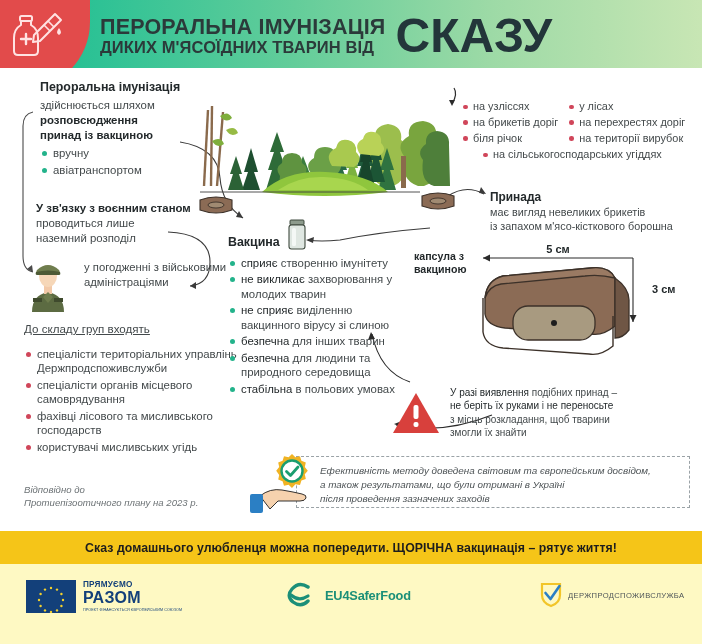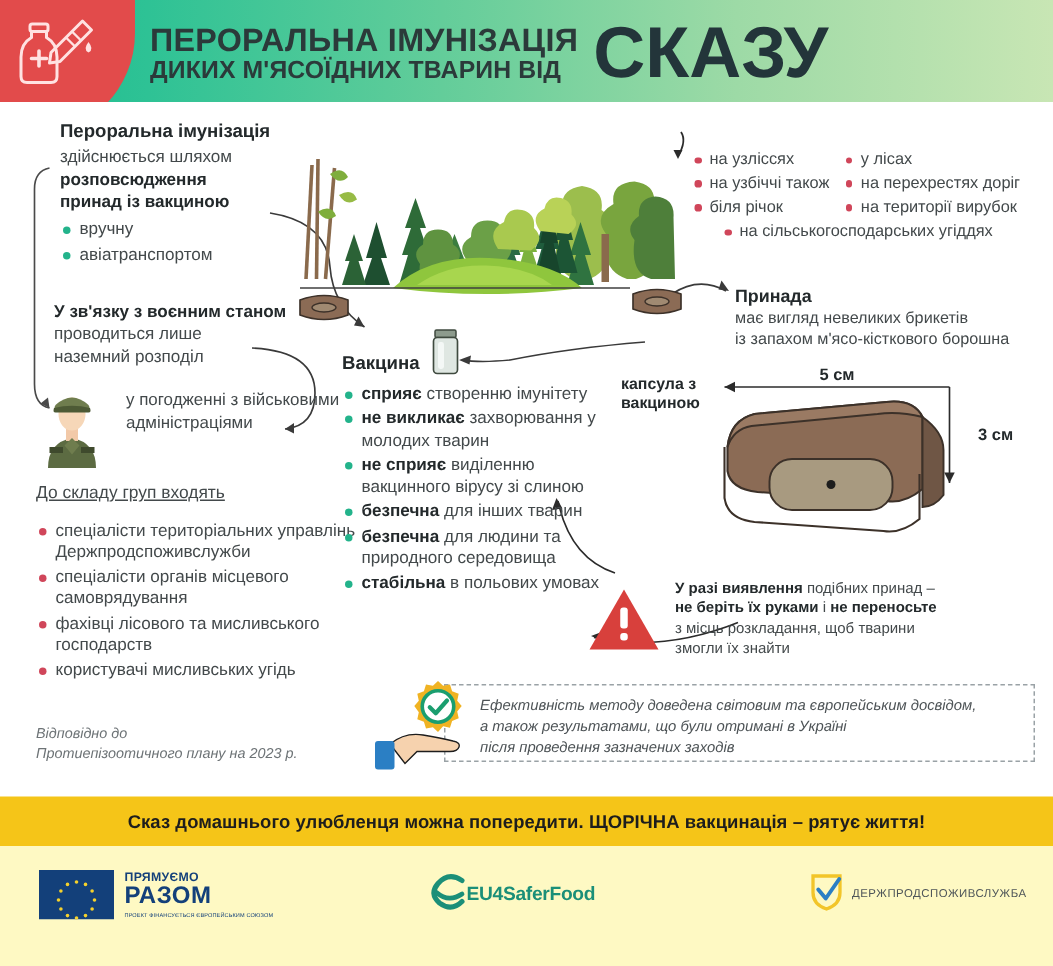--- a/index.html
+++ b/index.html
@@ -32,21 +32,21 @@
   .title-line1{
     font-size:21.5px;font-weight:bold;letter-spacing:0.2px;color:#2b3a3a;white-space:nowrap;
   }
   .title-line2{
     font-size:16.5px;font-weight:bold;letter-spacing:0.1px;color:#2b3a3a;white-space:nowrap;
   }
   .title-big{
     font-size:48px;font-weight:bold;color:#23353a;margin-left:10px;letter-spacing:0px;
     line-height:0.95;white-space:nowrap;
   }
-  .bold{font-weight:bold;color:#23292b;}
+  .bold{font-weight:normal;color:#23292b;}
 
   ul.bl{margin:3px 0 0 0;padding:0;list-style:none;}
   ul.bl li{
     position:relative;padding-left:13px;margin-bottom:2px;
     font-size:11.4px;color:#43494b;line-height:1.27;
   }
   ul.bl li:before{
     content:"";position:absolute;left:2px;top:5px;width:5px;height:5px;border-radius:50%;
     background:#23b38b;
   }
@@ -125,21 +125,21 @@
 
   
   .footer{position:absolute;left:0;top:564px;width:702px;height:80px;background:#fef9c3;}
   .logo-eu{position:absolute;left:26px;top:16px;width:160px;height:34px;display:flex;gap:7px;align-items:flex-start;}
   .eu-flag{width:50px;height:33px;flex:0 0 50px;}
   .eu-txt{display:flex;flex-direction:column;line-height:1;padding-top:1px;}
   .eu-t1{font-size:8.2px;font-weight:bold;color:#13407a;letter-spacing:0.2px;}
   .eu-t2{font-size:16px;font-weight:bold;color:#13407a;letter-spacing:0.3px;margin-top:1px;}
   .eu-t3{font-size:3.7px;color:#13407a;margin-top:3px;letter-spacing:0.1px;white-space:nowrap;}
 
-  .logo-safer{position:absolute;left:287px;top:18px;display:flex;align-items:center;gap:0;}
+  .logo-safer{position:absolute;left:287px;top:18px;display:flex;align-items:center;gap:14px;}
   .safer-txt{font-size:12.8px;font-weight:bold;color:#1b8f78;letter-spacing:-0.2px;}
 
   .logo-derzh{position:absolute;left:540px;top:18px;display:flex;align-items:center;gap:6px;}
   .derzh-txt{font-size:7.6px;color:#4f5659;letter-spacing:0.35px;white-space:nowrap;}
 </style>
 </head>
 <body>
 
 <div id="root">
 
@@ -283,21 +283,21 @@
   </svg>
   <svg style="position:absolute;left:418px;top:188px;width:40px;height:26px;" viewBox="0 0 40 26">
     <path d="M4 8 q16 -6 32 0 l0 10 q-16 6 -32 0z" fill="#8b6b55" stroke="#3c3129" stroke-width="1.1"></path>
     <ellipse cx="20" cy="13" rx="8" ry="3" fill="#a08a72" stroke="#3c3129" stroke-width="0.9"></ellipse>
   </svg>
 
   <div class="loc-wrap">
     <div class="loc-cols">
       <ul>
         <li>на узліссях</li>
-        <li>на узбіччі також</li>
+        <li>на брикетів доріг</li>
         <li>біля річок</li>
       </ul>
       <ul>
         <li>у лісах</li>
         <li>на перехрестях доріг</li>
         <li>на території вирубок</li>
       </ul>
     </div>
     <div class="loc-wide">
       <ul>

